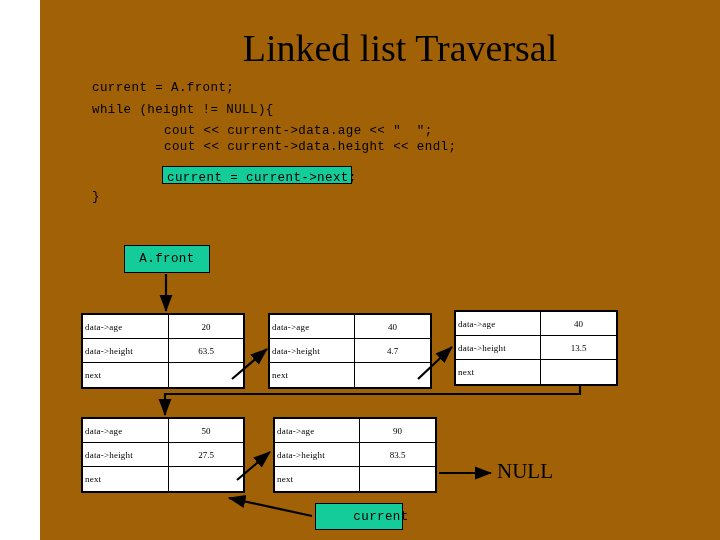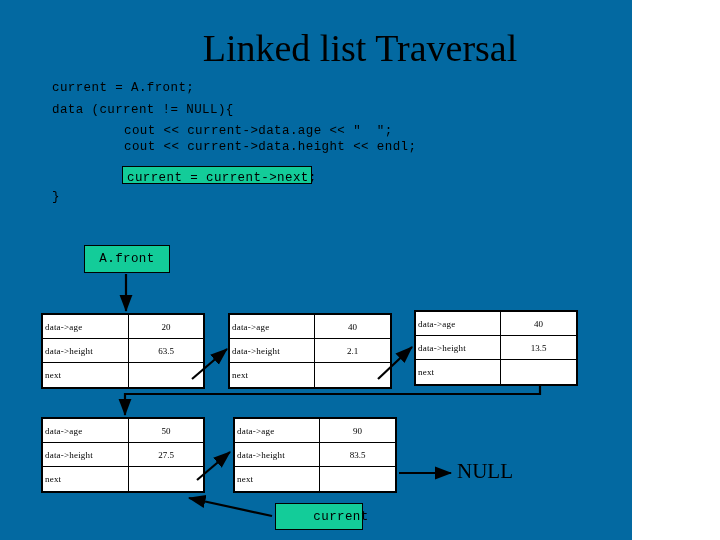--- a/index.html
+++ b/index.html
@@ -2,25 +2,26 @@
 <html><head>
 <meta charset="utf-8">
 <style>
   html, body {
     margin: 0;
     padding: 0;
     background: #ffffff;
   }
   #slide {
     position: relative;
-    width: 632px;
+    width: 680px;
     height: 540px;
-    background: #0369a1;
+    background: #a16207;
     overflow: hidden;
     font-family: "Liberation Sans", sans-serif;
+    margin-left: 40px;
   }
   #title {
     position: absolute;
     left: 0;
     top: 26px;
     width: 720px;
     text-align: center;
     font-family: "Liberation Serif", serif;
     font-size: 38px;
     font-weight: normal;
@@ -150,21 +151,21 @@
   }
 </style>
 </head>
 <body>
 
 <div id="slide">
 
   <div id="title">Linked list Traversal</div>
 
   <div class="code" id="code-1">current = A.front;</div>
-  <div class="code" id="code-2">data (current != NULL){</div>
+  <div class="code" id="code-2">while (height != NULL){</div>
   <div class="code" id="code-3">cout &lt;&lt; current-&gt;data.age &lt;&lt; "  ";</div>
   <div class="code" id="code-4">cout &lt;&lt; current-&gt;data.height &lt;&lt; endl;</div>
 
   <div id="code-hl">
     <span class="code">current = current-&gt;next;</span>
   </div>
 
   <div class="code" id="code-6">}</div>
 
   <div class="greenbox" id="afront-box">
@@ -186,21 +187,21 @@
     </div>
   </div>
 
   <div class="node" id="node-1">
     <div class="row">
       <div class="lbl">data-&gt;age</div>
       <div class="val">40</div>
     </div>
     <div class="row">
       <div class="lbl">data-&gt;height</div>
-      <div class="val">2.1</div>
+      <div class="val">4.7</div>
     </div>
     <div class="row">
       <div class="lbl">next</div>
       <div class="val"></div>
     </div>
   </div>
 
   <div class="node" id="node-2">
     <div class="row">
       <div class="lbl">data-&gt;age</div>

